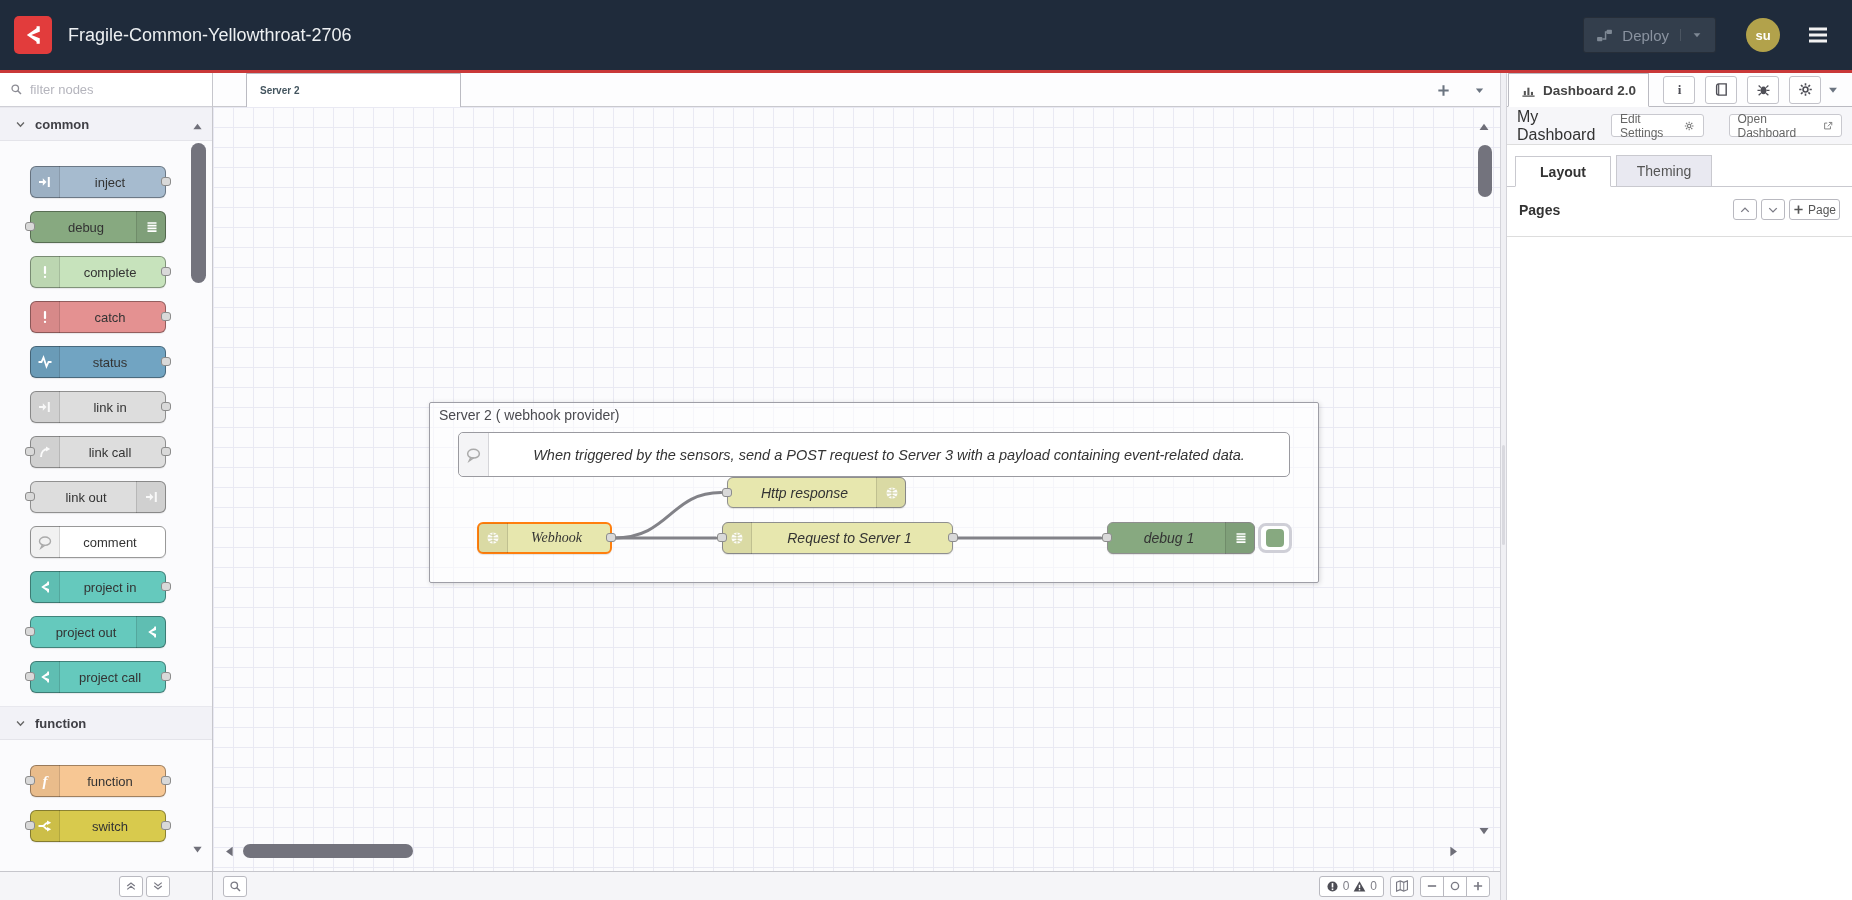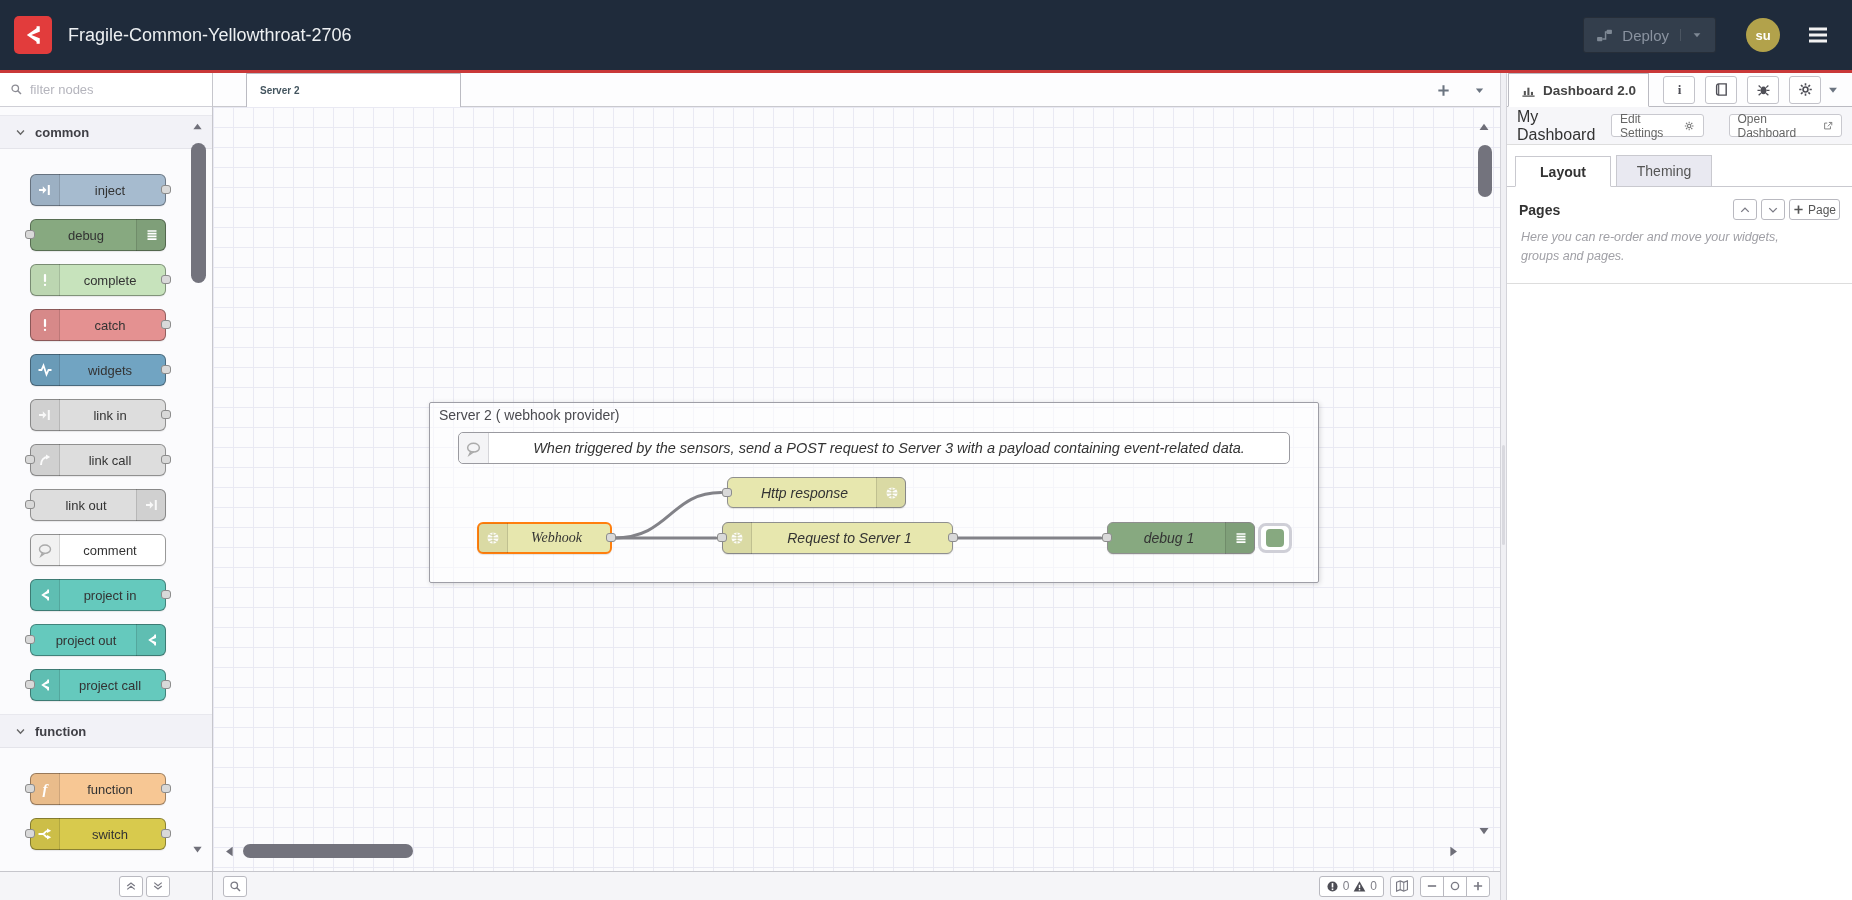--- a/index.html
+++ b/index.html
@@ -38,21 +38,21 @@
   .splitter{width:7px; background:#f0f0f4; border-left:1px solid #d4d4da; border-right:1px solid #d4d4da; position:relative;}
   .splitter .thumb{position:absolute; left:1px; top:372px; width:3px; height:100px; background:#d9d9df; border-radius:2px;}
   .sidebar{flex:1; background:#fff; display:flex; flex-direction:column;}
 
   
   .pal-search{height:34px; border-bottom:1px solid #cfcfd6; background:#fff; display:flex; align-items:center; padding:0 10px; gap:7px;}
   .pal-search .ic{width:13px; height:13px; color:#8c8c94;}
   .pal-search input{border:none; outline:none; font-size:13px; color:#555; width:150px; background:transparent; font-family:inherit;}
   .pal-search input::placeholder{color:#b5b5bd;}
   .pal-body{flex:1; position:relative; overflow:hidden;}
-  .pal-cat-header{height:34px; margin-top:8px; background:#f2f2f7; border-top:1px solid #e8e8ee; border-bottom:1px solid #e4e4ea;
+  .pal-cat-header{height:34px; background:#f2f2f7; border-top:1px solid #e8e8ee; border-bottom:1px solid #e4e4ea;
     display:flex; align-items:center; gap:9px; padding-left:15px; cursor:pointer;}
   .pal-cat-header .ic{width:11px; height:11px; color:#666;}
   .pal-cat-header .cat-label{font-size:13px; font-weight:bold; color:#3f3f45;}
   .pal-nodes{padding-top:25px;}
   .pal-node{position:relative; width:136px; height:32px; margin:0 0 13px 30px; border-radius:6px;
     border:1px solid rgba(0,0,0,0.35); cursor:grab; box-shadow:0 1px 1px rgba(0,0,0,0.08);}
   .node-icon-region{position:absolute; top:-1px; bottom:-1px; width:30px; display:flex; align-items:center; justify-content:center;
     background:rgba(0,0,0,0.055);}
   .node-icon-region.left{left:-1px; border-right:1px solid rgba(0,0,0,0.12); border-radius:6px 0 0 6px;}
   .node-icon-region.right{right:-1px; border-left:1px solid rgba(0,0,0,0.12); border-radius:0 6px 6px 0;}
@@ -264,21 +264,21 @@
               <span class="port out"></span>
             </div>
             <div class="pal-node" style="background: rgb(113, 164, 194);">
               <span class="node-icon-region left">
                 <span class="ic">
                   <svg viewBox="0 0 16 16">
                     <polyline points="1.5,8 4.5,8 6.5,3.5 9.5,12.5 11.5,8 14.5,8" fill="none" stroke="#fff" stroke-width="1.8"></polyline>
                   </svg>
                 </span>
               </span>
-              <span class="node-label ileft">widgets</span>
+              <span class="node-label ileft">status</span>
               <span class="port out"></span>
             </div>
             <div class="pal-node" style="background: rgb(221, 221, 221);">
               <span class="node-icon-region left">
                 <span class="ic">
                   <svg viewBox="0 0 16 16" opacity="0.85">
                     <path d="M2 8h5" stroke="#fff" stroke-width="2"></path>
                     <path d="M5.8 4.3L9.5 8l-3.7 3.7z" fill="#fff"></path>
                     <path d="M11.8 3v10" stroke="#fff" stroke-width="2"></path>
                   </svg>
@@ -462,21 +462,21 @@
             <svg viewBox="0 0 16 16">
               <path d="M11 2.5v11L3.5 8z" fill="currentColor"></path>
             </svg>
           </span>
         <div class="h-scroll-thumb"></div>
         <span class="ic h-scroll-right">
             <svg viewBox="0 0 16 16">
               <path d="M5 2.5v11L12.5 8z" fill="currentColor"></path>
             </svg>
           </span>
-      <div class="comment-node" style="left: 245px; top: 325px; width: 832px; height: 32px;">
+      <div class="comment-node" style="left: 245px; top: 325px; width: 832px; height: 45px;">
             <div class="cicon">
               <span class="ic">
                 <svg viewBox="0 0 16 16">
                   <ellipse cx="8" cy="7.2" rx="5.5" ry="4.2" fill="none" stroke="#aaa" stroke-width="1.4"></ellipse>
                   <path d="M5.5 10.6L4 14l4.3-3" fill="none" stroke="#aaa" stroke-width="1.4"></path>
                 </svg>
               </span>
             </div>
             <div class="ctext">When triggered by the sensors, send a POST request to Server 3 with a payload containing event-related data.</div>
           </div>
@@ -702,17 +702,16 @@
           <div class="btn-sq add-page">
             <span class="ic">
                 <svg viewBox="0 0 16 16">
                   <path d="M8 2v12M2 8h12" stroke="currentColor" stroke-width="2.4"></path>
                 </svg>
               </span>
             <span>Page</span>
           </div>
         </div>
       </div>
-      <div class="sb-help">Here you can re-order and move your widgets, groups and pages.</div>
       <div class="sb-divider"></div>
     </div>
   </div>
 </div>
 
 </body></html>

